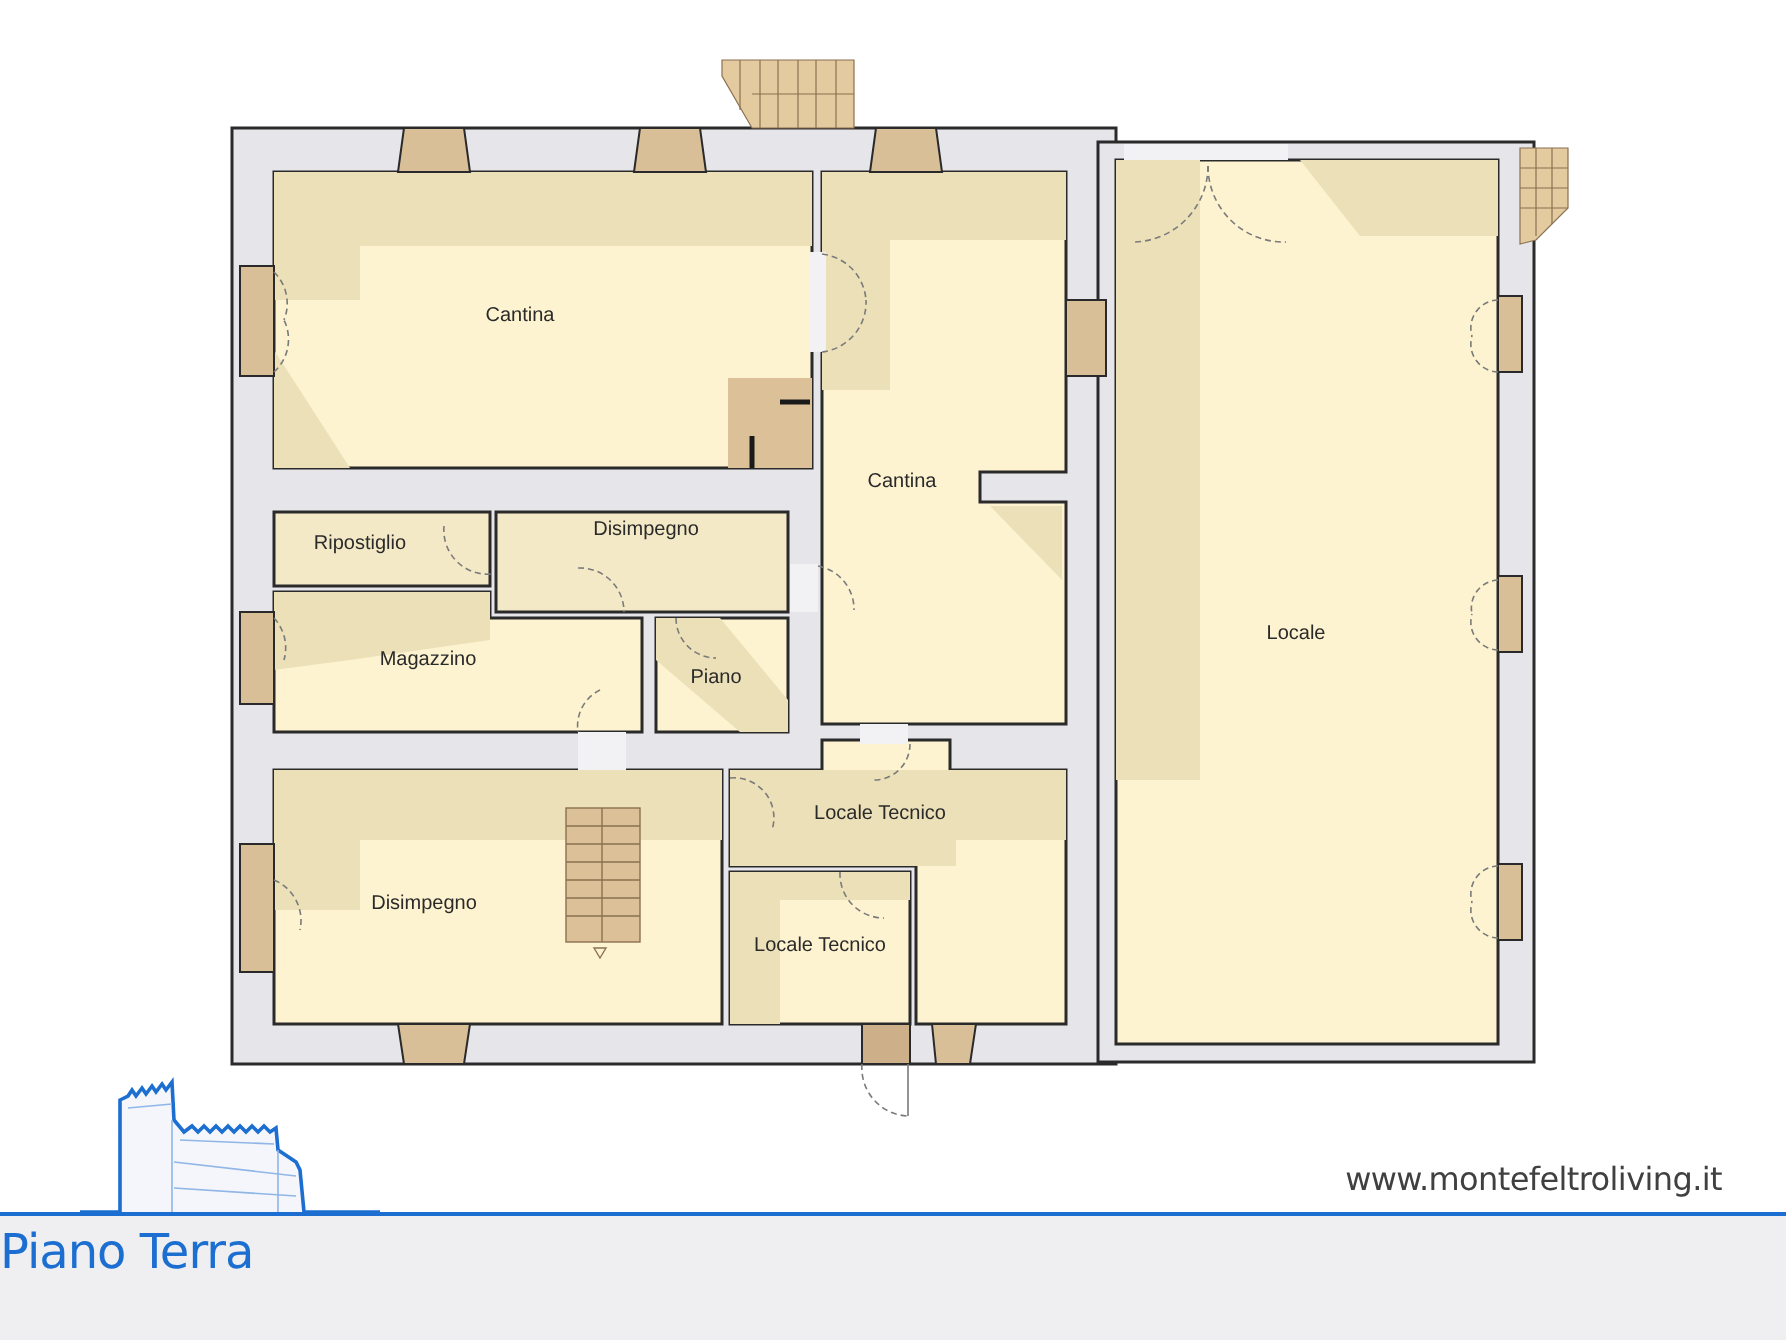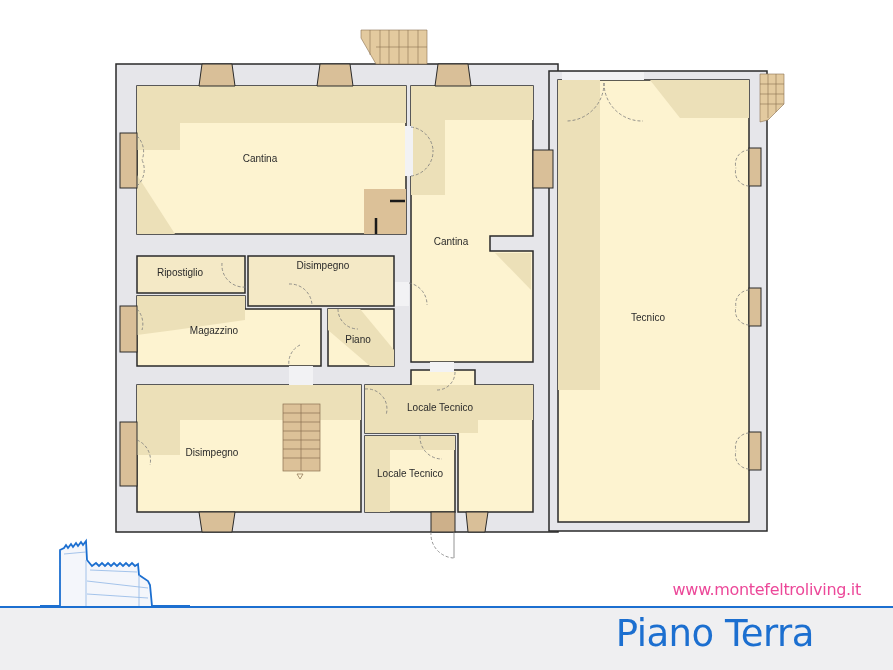--- a/index.html
+++ b/index.html
@@ -12,26 +12,26 @@
     .room-label {
       position: absolute; font-size: 10px; font-weight: normal; color: #2a2a2a;
       transform: translate(-50%, -50%); white-space: nowrap;
       font-family: "Liberation Sans", sans-serif;
     }
     .footer-band {
       position: absolute; left: 0; top: 606px; width: 893px; height: 64px;
       background: #efeff1; border-top: 2px solid #1c6fd0;
     }
     .footer-title {
-      position: absolute; left: 0; width: 814px; top: 612px; text-align: right;
-      font-size: 37px; color: #1c6fd0; font-family: "DejaVu Sans", sans-serif;
+      position: absolute; left: 0; width: 814px; top: 612px; text-align: left;
+      font-size: 24px; color: #1c6fd0; font-family: "DejaVu Sans", sans-serif;
       letter-spacing: -0.5px;
     }
     .website {
-      position: absolute; right: 32px; top: 580px; font-size: 16px; color: #ec4899;
+      position: absolute; right: 32px; top: 580px; font-size: 16px; color: #404040;
       font-family: "DejaVu Sans", sans-serif; letter-spacing: -0.3px;
     }
     .logo { position: absolute; left: 40px; top: 536px; width: 150px; height: 72px; }
   </style>
 </head>
 <body>
 
 <svg id="plan" viewBox="0 0 893 670" xmlns="http://www.w3.org/2000/svg">
 
   <g>
@@ -160,21 +160,21 @@
     <line x1="776" y1="74" x2="776" y2="112"></line>
   </g>
 </svg>
 
 <div class="room-label" style="left:260px;top:158px">Cantina</div>
 <div class="room-label" style="left:451px;top:241px">Cantina</div>
 <div class="room-label" style="left:180px;top:272px">Ripostiglio</div>
 <div class="room-label" style="left:323px;top:265px">Disimpegno</div>
 <div class="room-label" style="left:214px;top:330px">Magazzino</div>
 <div class="room-label" style="left:358px;top:339px">Piano</div>
-<div class="room-label" style="left:648px;top:317px">Tecnico</div>
+<div class="room-label" style="left:648px;top:317px">Locale</div>
 <div class="room-label" style="left:212px;top:452px">Disimpegno</div>
 <div class="room-label" style="left:440px;top:407px">Locale Tecnico</div>
 <div class="room-label" style="left:410px;top:473px">Locale Tecnico</div>
 
 <div class="footer-band"></div>
 <svg class="logo" viewBox="0 0 150 72" xmlns="http://www.w3.org/2000/svg">
   <path d="M0,70 L20,70 L20,14 L24,12 L26,9 L28,12 L31,8 L33,11 L36,7 L38,10 L41,6 L43,9 L46,5 L47,24 L52,30 L56,27 L59,30 L62,27 L65,30 L68,27 L71,30 L74,27 L77,30 L80,27 L83,30 L86,27 L89,30 L92,27 L95,30 L98,28 L99,39 L108,45 L110,49 L112,70 L150,70" fill="#f4f6fb" stroke="#1c6fd0" stroke-width="1.8"></path>
   <line x1="46" y1="24" x2="46" y2="70" stroke="#8fb6e6" stroke-width="0.8"></line>
   <line x1="47" y1="45" x2="108" y2="52" stroke="#8fb6e6" stroke-width="0.8"></line>
   <line x1="47" y1="58" x2="108" y2="62" stroke="#8fb6e6" stroke-width="0.8"></line>

